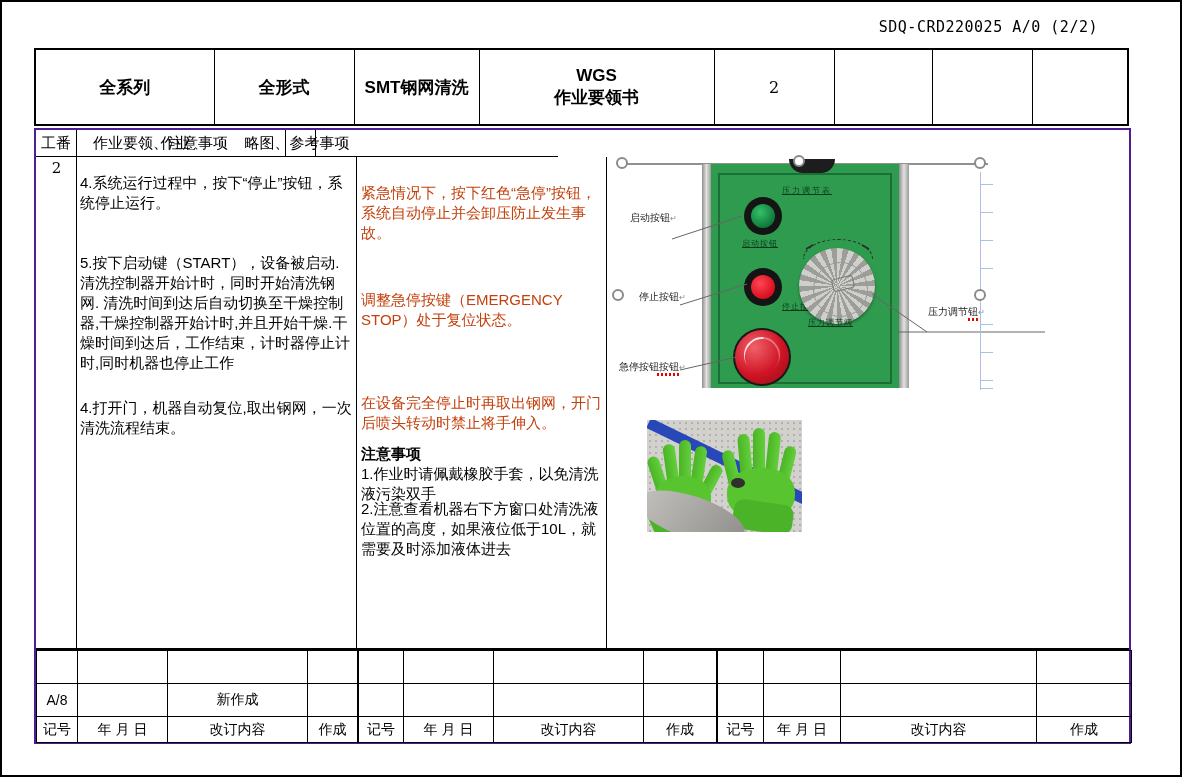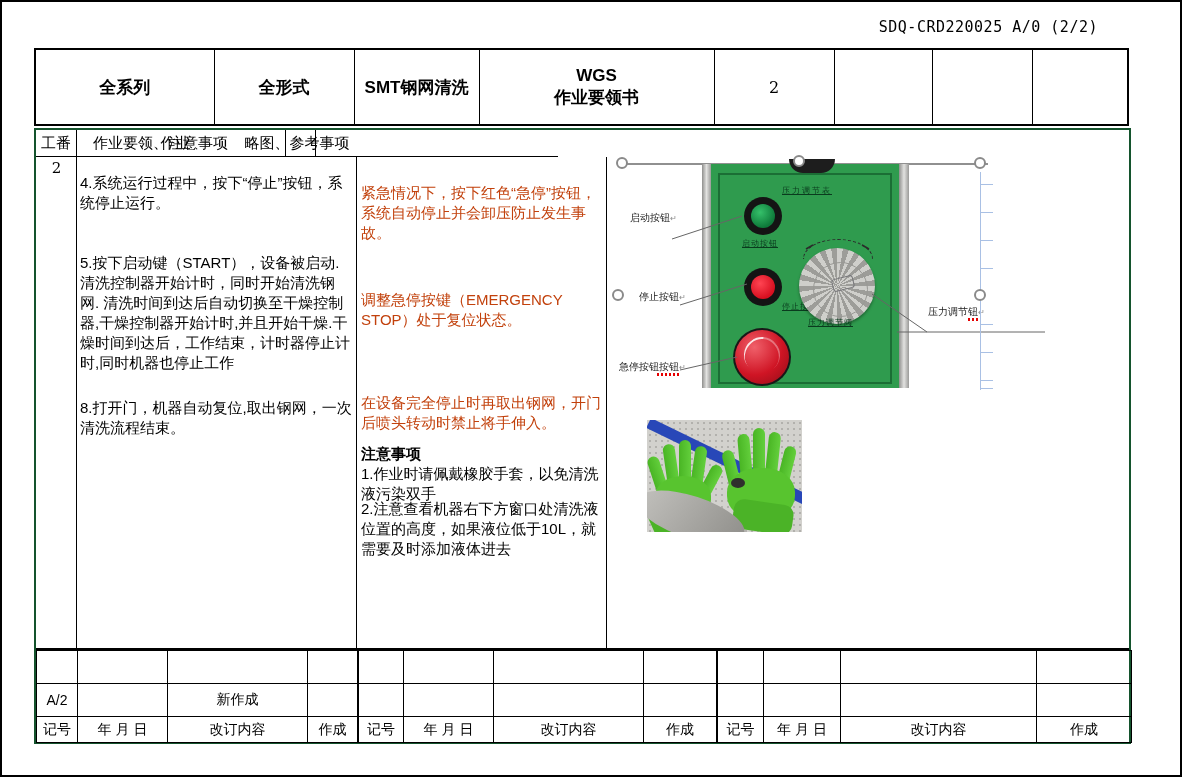--- a/index.html
+++ b/index.html
@@ -8,21 +8,21 @@
   
   .docnum{position:absolute;top:16px;right:82px;font-family:"DejaVu Sans Mono",monospace;
           font-size:15px;letter-spacing:.5px;}
   
   table{border-collapse:collapse;table-layout:fixed;}
   td{border:1px solid #000;padding:0;text-align:center;vertical-align:middle;overflow:hidden;}
   .htab{position:absolute;left:32px;top:46px;width:1093px;height:78px;border:2px solid #000;}
   .htab td{font-weight:bold;font-size:17px;}
   .htab .num{font-weight:normal;font-family:"DejaVu Serif",serif;font-size:16px;}
   
-  .mt{position:absolute;left:32px;top:126px;width:1097px;height:616px;border:2px solid #14532d;box-sizing:border-box;}
+  .mt{position:absolute;left:32px;top:126px;width:1097px;height:616px;border:2px solid #4c1d95;box-sizing:border-box;}
   .mt .hrow{position:absolute;left:0;top:0;height:27px;border-bottom:1px solid #000;box-sizing:border-box;
             display:flex;align-items:center;justify-content:center;font-size:15px;}
   .cb{border-right:1px solid #000;box-sizing:border-box;}
   .c1{left:0;width:41px;} .c2{left:41px;width:280px;} .c3{left:321px;width:250px;} .c4{left:571px;width:522px;}
   .mt .crow{position:absolute;top:27px;height:491px;box-sizing:border-box;}
   .stepv{position:absolute;left:0;top:29px;width:41px;text-align:center;
          font-family:"DejaVu Serif",serif;font-size:15px;}
   .blk{position:absolute;left:3px;right:2px;font-size:15px;line-height:20px;text-align:left;}
   .red{color:#c2410c;}
   .bold{font-weight:bold;font-size:15px;}
@@ -121,21 +121,21 @@
     <div class="hrow cb c2">作业</div>
     <div class="hrow cb c3">作业要领、注意事项</div>
     <div class="hrow c4">略图、参考事项</div>
 
     <div class="crow cb c1"></div>
     <div class="stepv">2</div>
 
     <div class="crow cb c2" style="position:absolute;">
       <div class="blk" style="top:16px">4.系统运行过程中，按下“停止”按钮，系统停止运行。</div>
       <div class="blk" style="top:96px">5.按下启动键（START），设备被启动.清洗控制器开始计时，同时开始清洗钢网. 清洗时间到达后自动切换至干燥控制器,干燥控制器开始计时,并且开始干燥.干燥时间到达后，工作结束，计时器停止计时,同时机器也停止工作</div>
-      <div class="blk" style="top:241px">8.打开门，机器自动复位,取出钢网，一次清洗流程结束。</div>
+      <div class="blk" style="top:241px">4.打开门，机器自动复位,取出钢网，一次清洗流程结束。</div>
     </div>
 
     <div class="crow cb c3" style="position:absolute;">
       <div class="blk red" style="top:26px;left:4px">紧急情况下，按下红色“急停”按钮，系统自动停止并会卸压防止发生事故。</div>
       <div class="blk red" style="top:133px;left:4px">调整急停按键（EMERGENCY STOP）处于复位状态。</div>
       <div class="blk red" style="top:236px;left:4px">在设备完全停止时再取出钢网，开门后喷头转动时禁止将手伸入。</div>
       <div class="blk bold" style="top:287px;left:4px">注意事项</div>
       <div class="blk" style="top:307px;left:4px">1.作业时请佩戴橡胶手套，以免清洗液污染双手</div>
       <div class="blk" style="top:342px;left:4px">2.注意查看机器右下方窗口处清洗液位置的高度，如果液位低于10L，就需要及时添加液体进去</div>
     </div>
@@ -253,21 +253,21 @@
             <col style="width:50px">
           </colgroup>
         <tbody>
             <tr style="height:33px">
               <td></td>
               <td></td>
               <td></td>
               <td></td>
             </tr>
         <tr style="height:33px">
-          <td>A/2</td>
+          <td>A/8</td>
           <td></td>
           <td>新作成</td>
           <td></td>
         </tr>
         <tr style="height:26px">
           <td>记号</td>
           <td>年 月 日</td>
           <td>改订内容</td>
           <td>作成</td>
         </tr>

